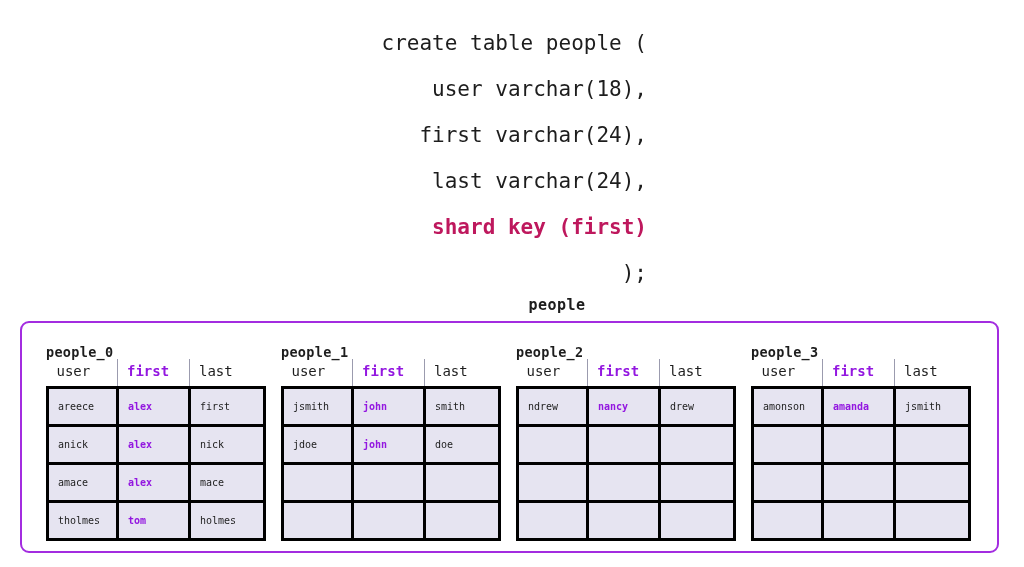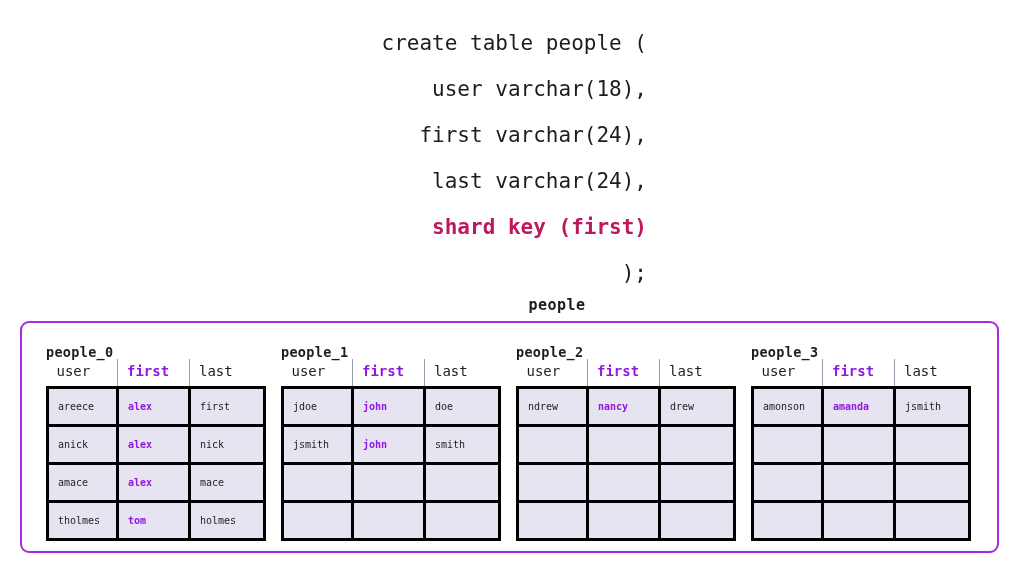--- a/index.html
+++ b/index.html
@@ -209,28 +209,28 @@
           </colgroup>
         <thead>
           <tr>
             <th>user</th>
             <th class="key-col">first</th>
             <th class="last-col">last</th>
           </tr>
         </thead>
         <tbody>
           <tr>
+            <td>jsmith</td>
+            <td class="key-col">john</td>
+            <td>smith</td>
+          </tr>
+          <tr>
             <td>jdoe</td>
             <td class="key-col">john</td>
             <td>doe</td>
-          </tr>
-          <tr>
-            <td>jsmith</td>
-            <td class="key-col">john</td>
-            <td>smith</td>
           </tr>
           <tr>
             <td class="empty"></td>
             <td class="empty key-col"></td>
             <td class="empty"></td>
           </tr>
           <tr>
             <td class="empty"></td>
             <td class="empty key-col"></td>
             <td class="empty"></td>

